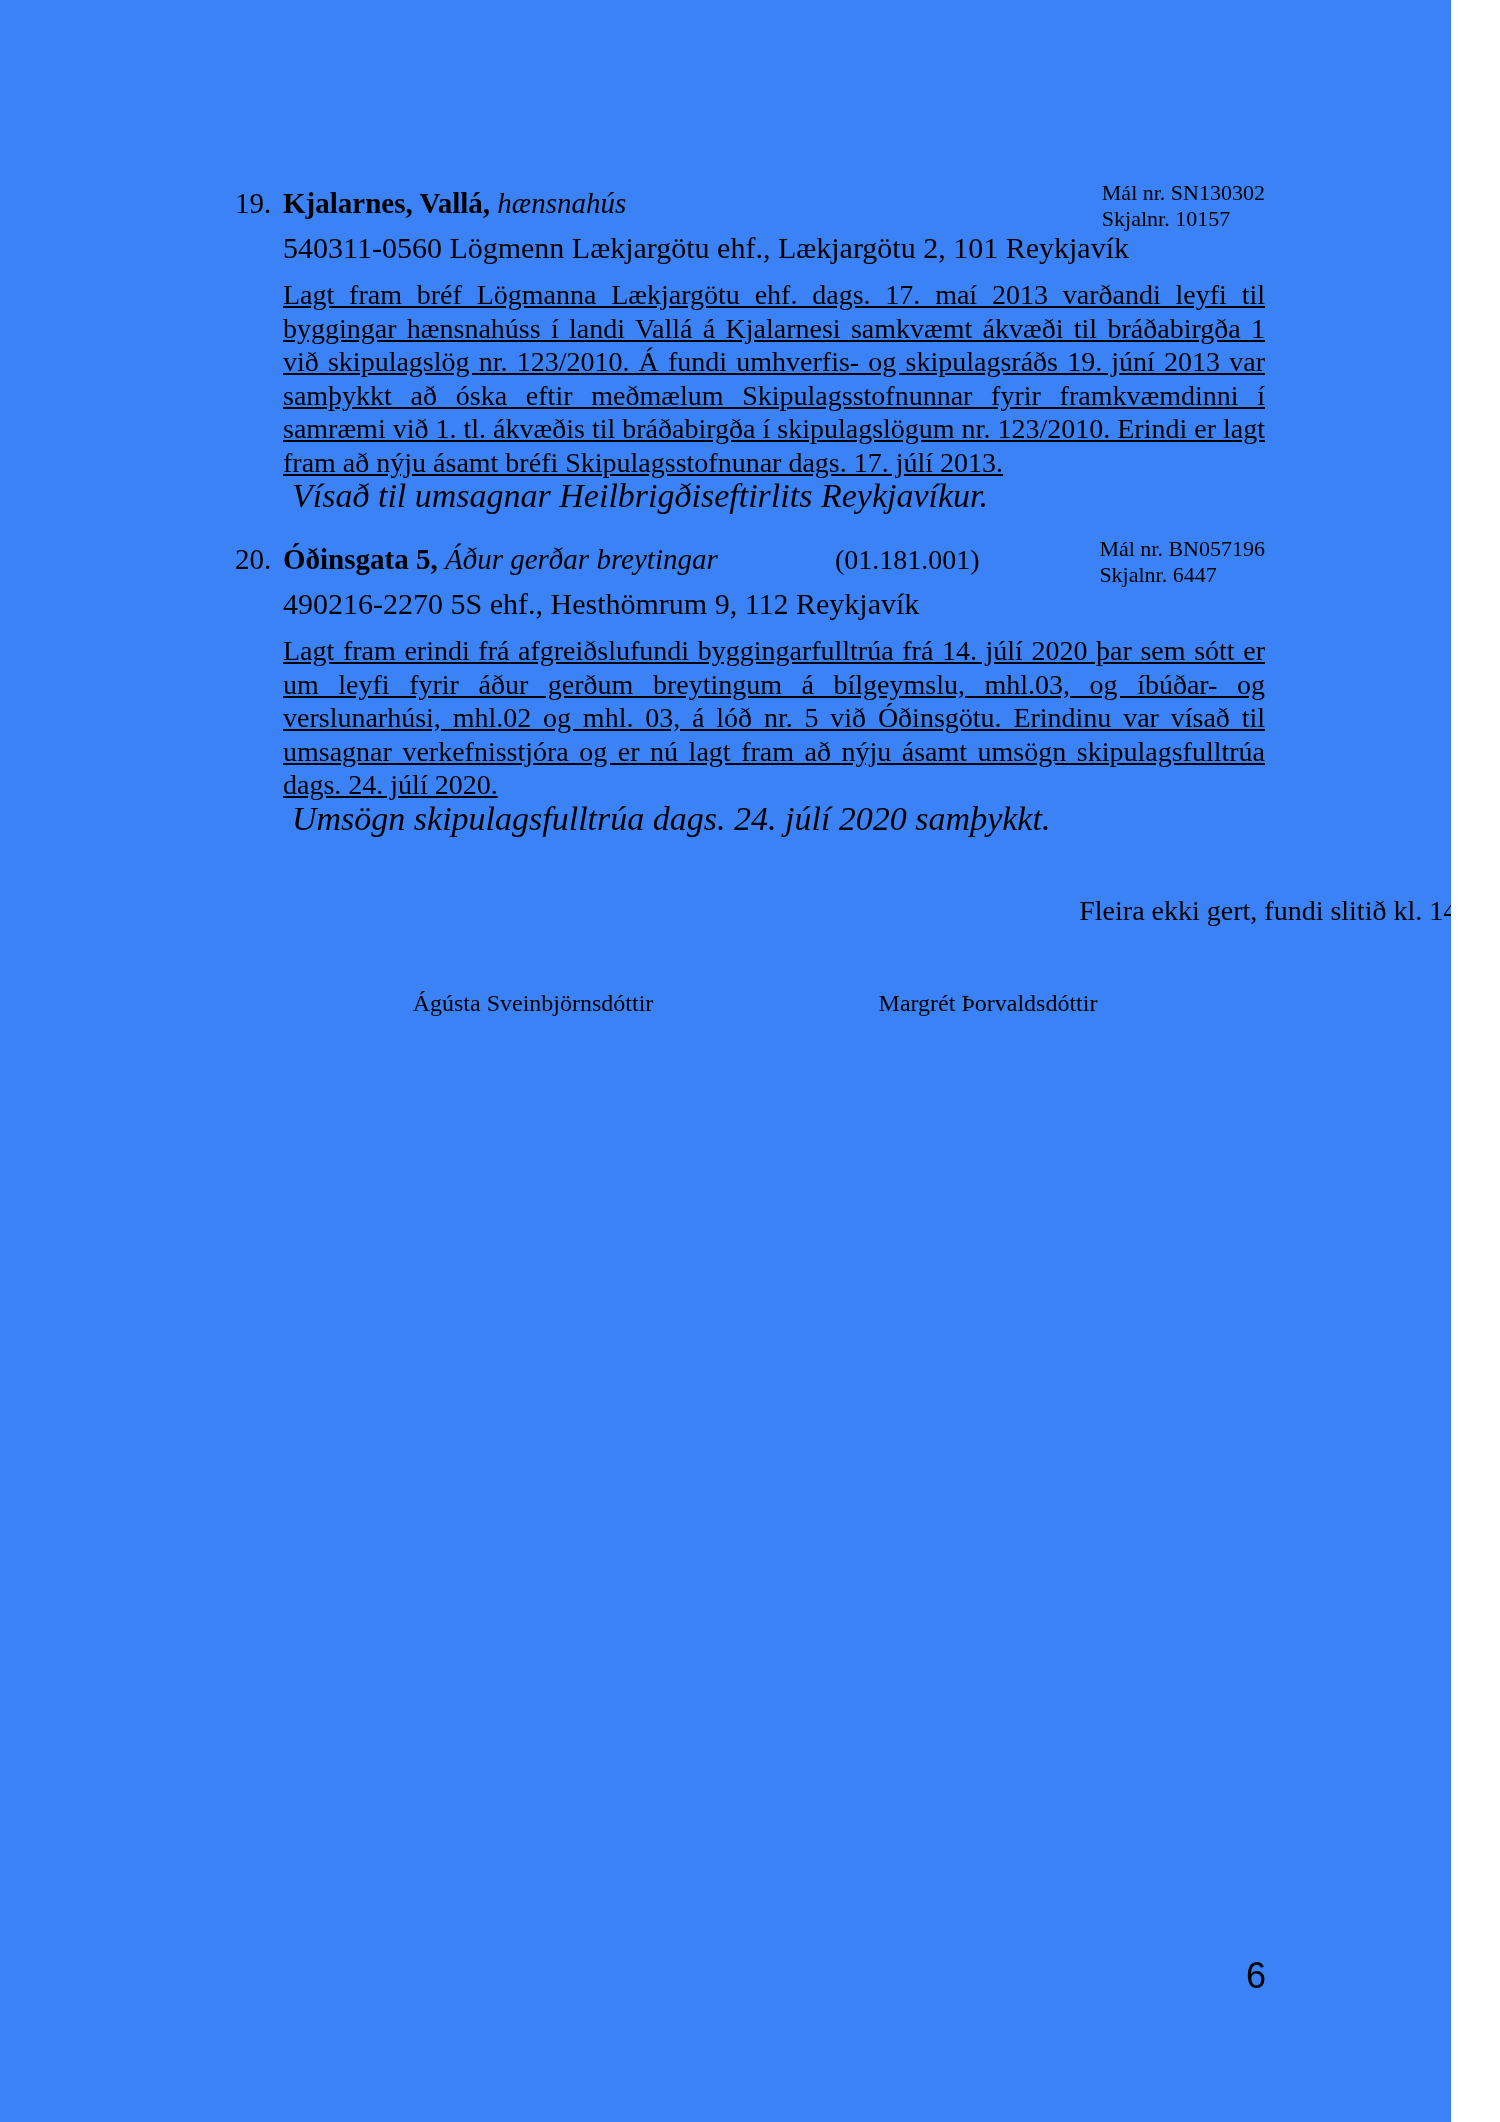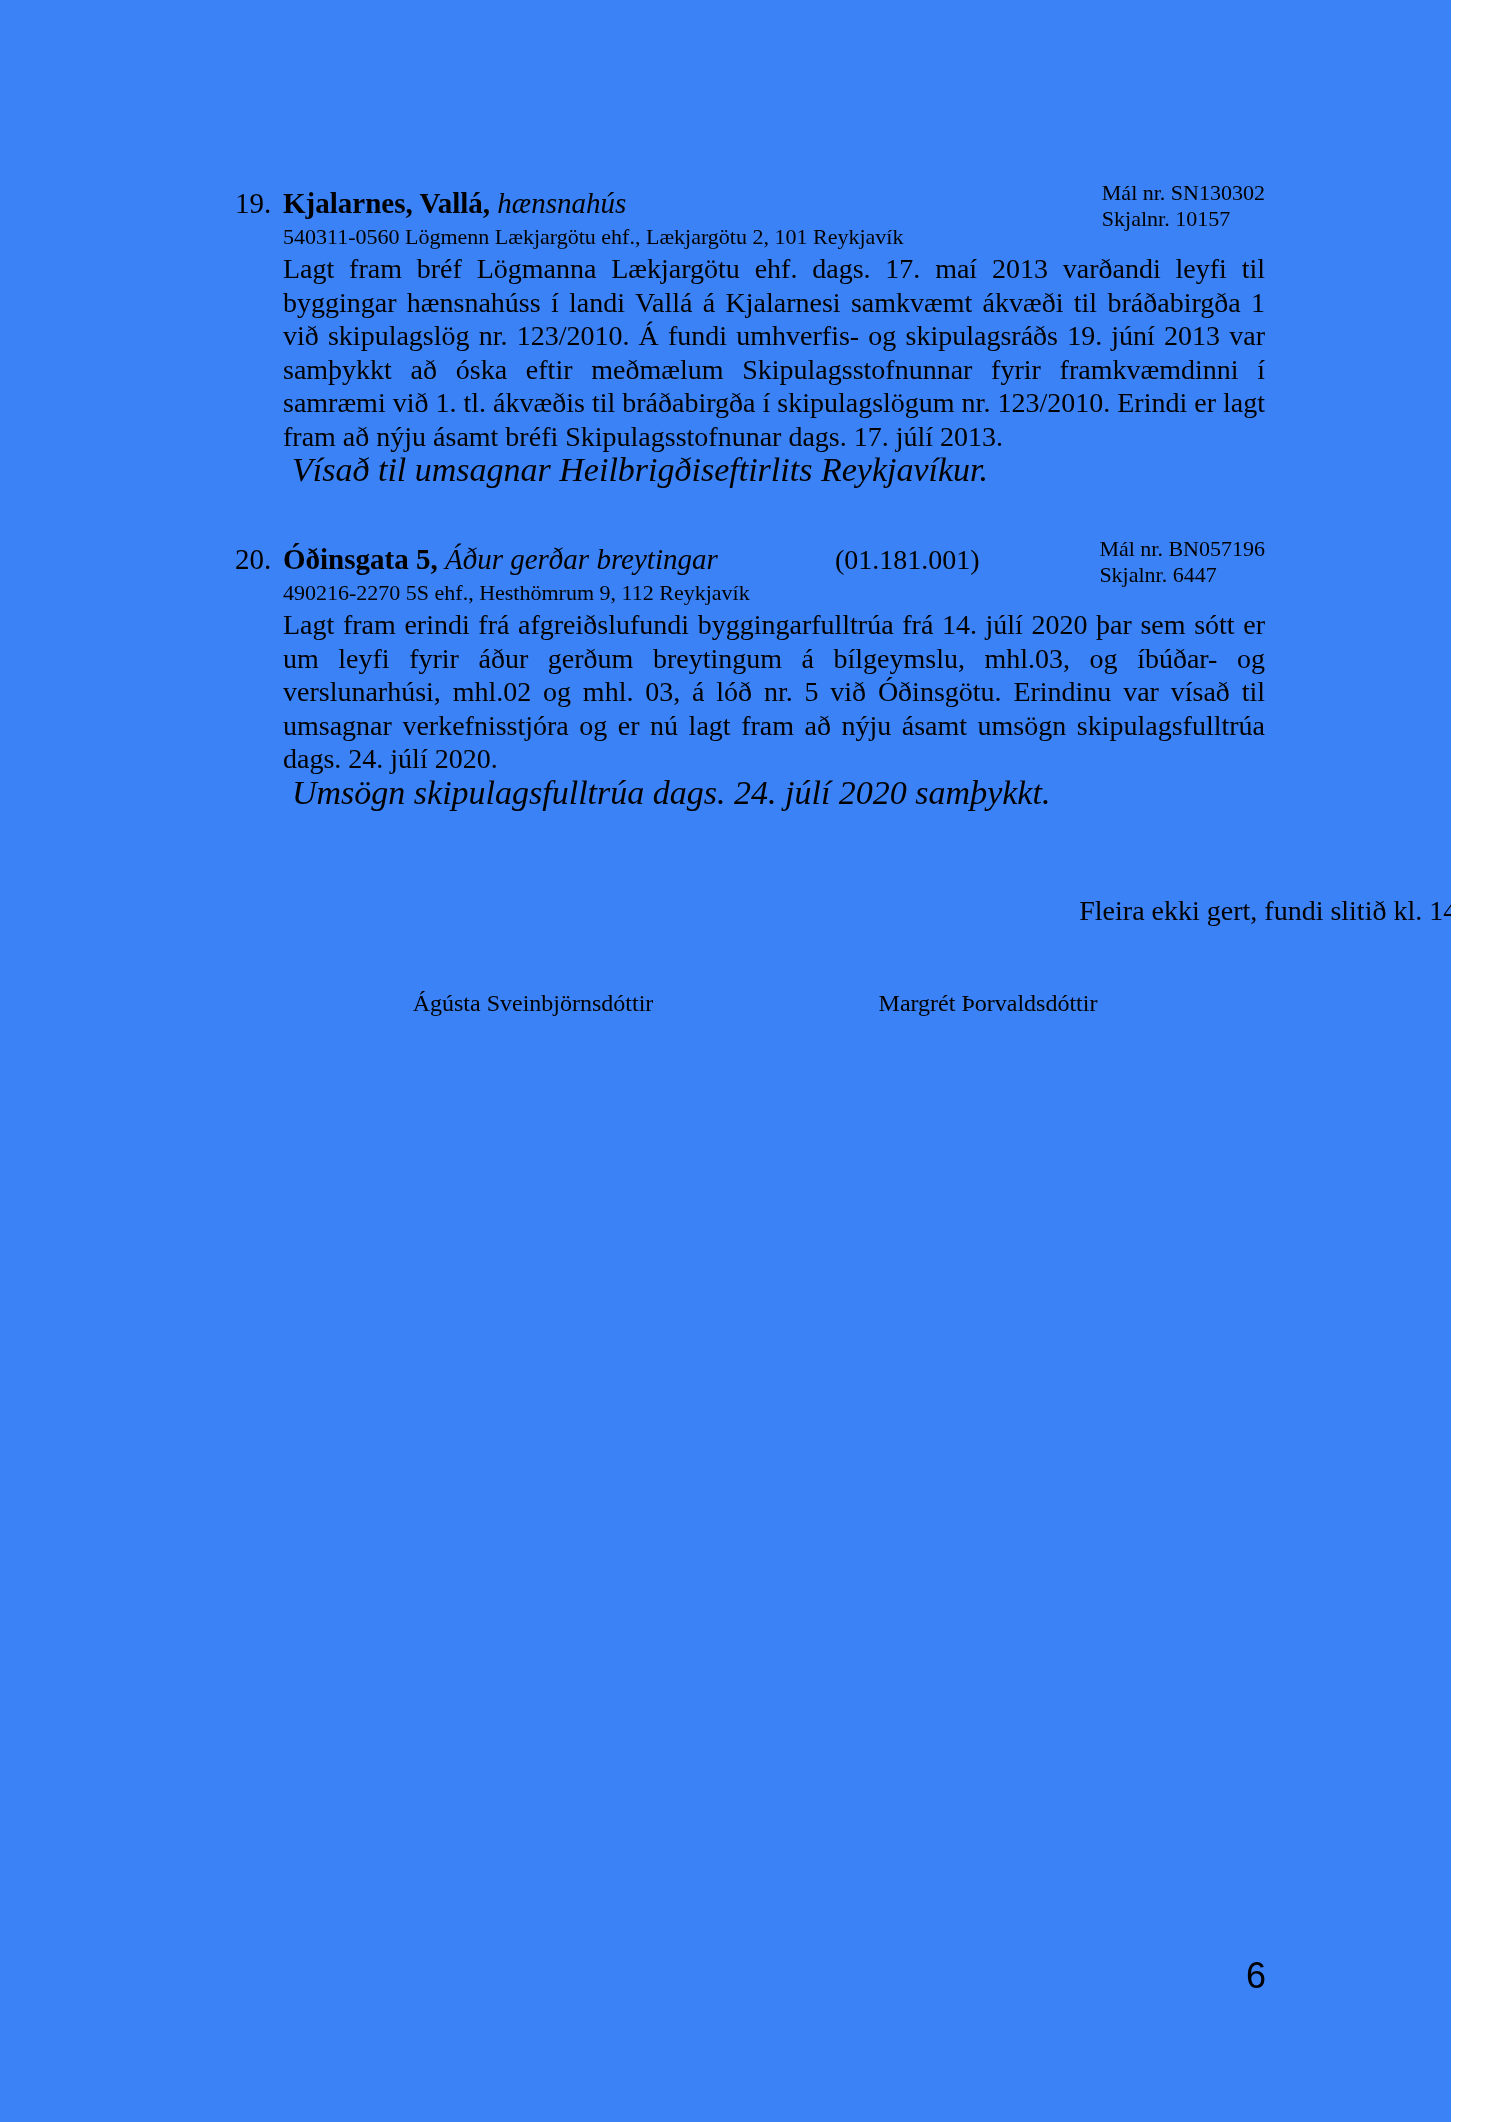--- a/index.html
+++ b/index.html
@@ -45,29 +45,30 @@
     right: 0;
     top: -6px;
     text-align: left;
     font-size: 22px;
     line-height: 26px;
     font-weight: 400;
   }
   .ref-line { display: block; }
   .item-content { margin-left: 48px; }
   .applicant {
-    font-size: 22px;
+    font-size: 30px;
     line-height: 26px;
-    margin-top: 4px;
+    margin-top: 15px;
   }
   .body-text {
     font-size: 28px;
     line-height: 33.5px;
     text-align: justify;
-    margin-top: 2px;
+    margin-top: 17px;
+    text-decoration: underline;
   }
   .body-line {
     font-size: 28px;
     line-height: 33.5px;
   }
   .resolution {
     font-size: 34px;
     line-height: 33.5px;
     font-style: italic;
     margin-left: 9px;

